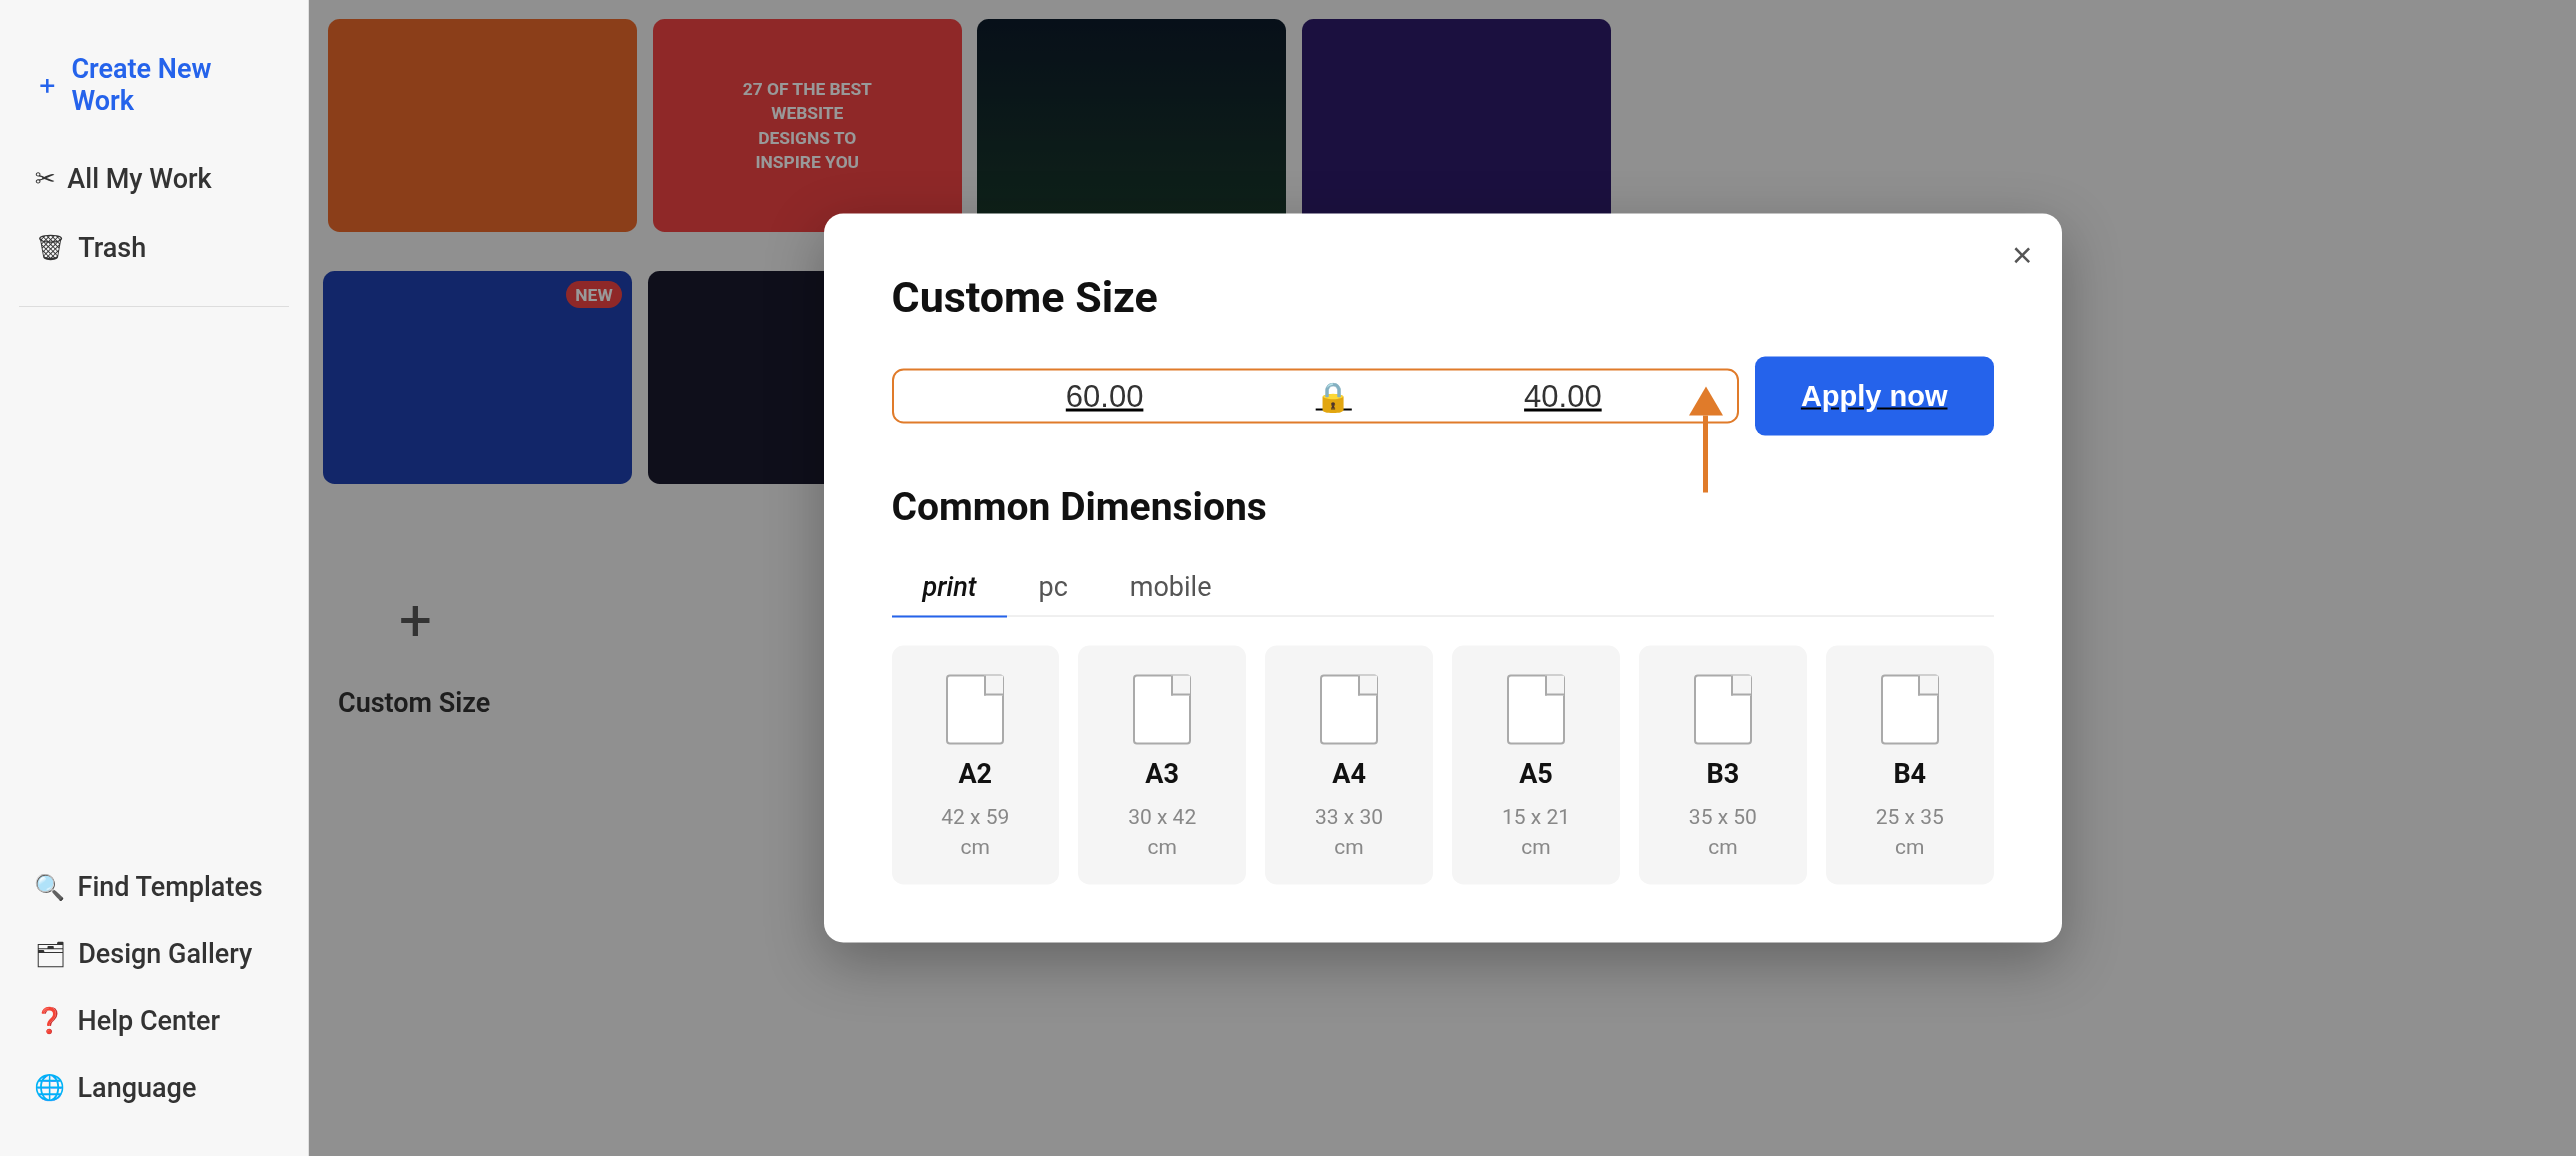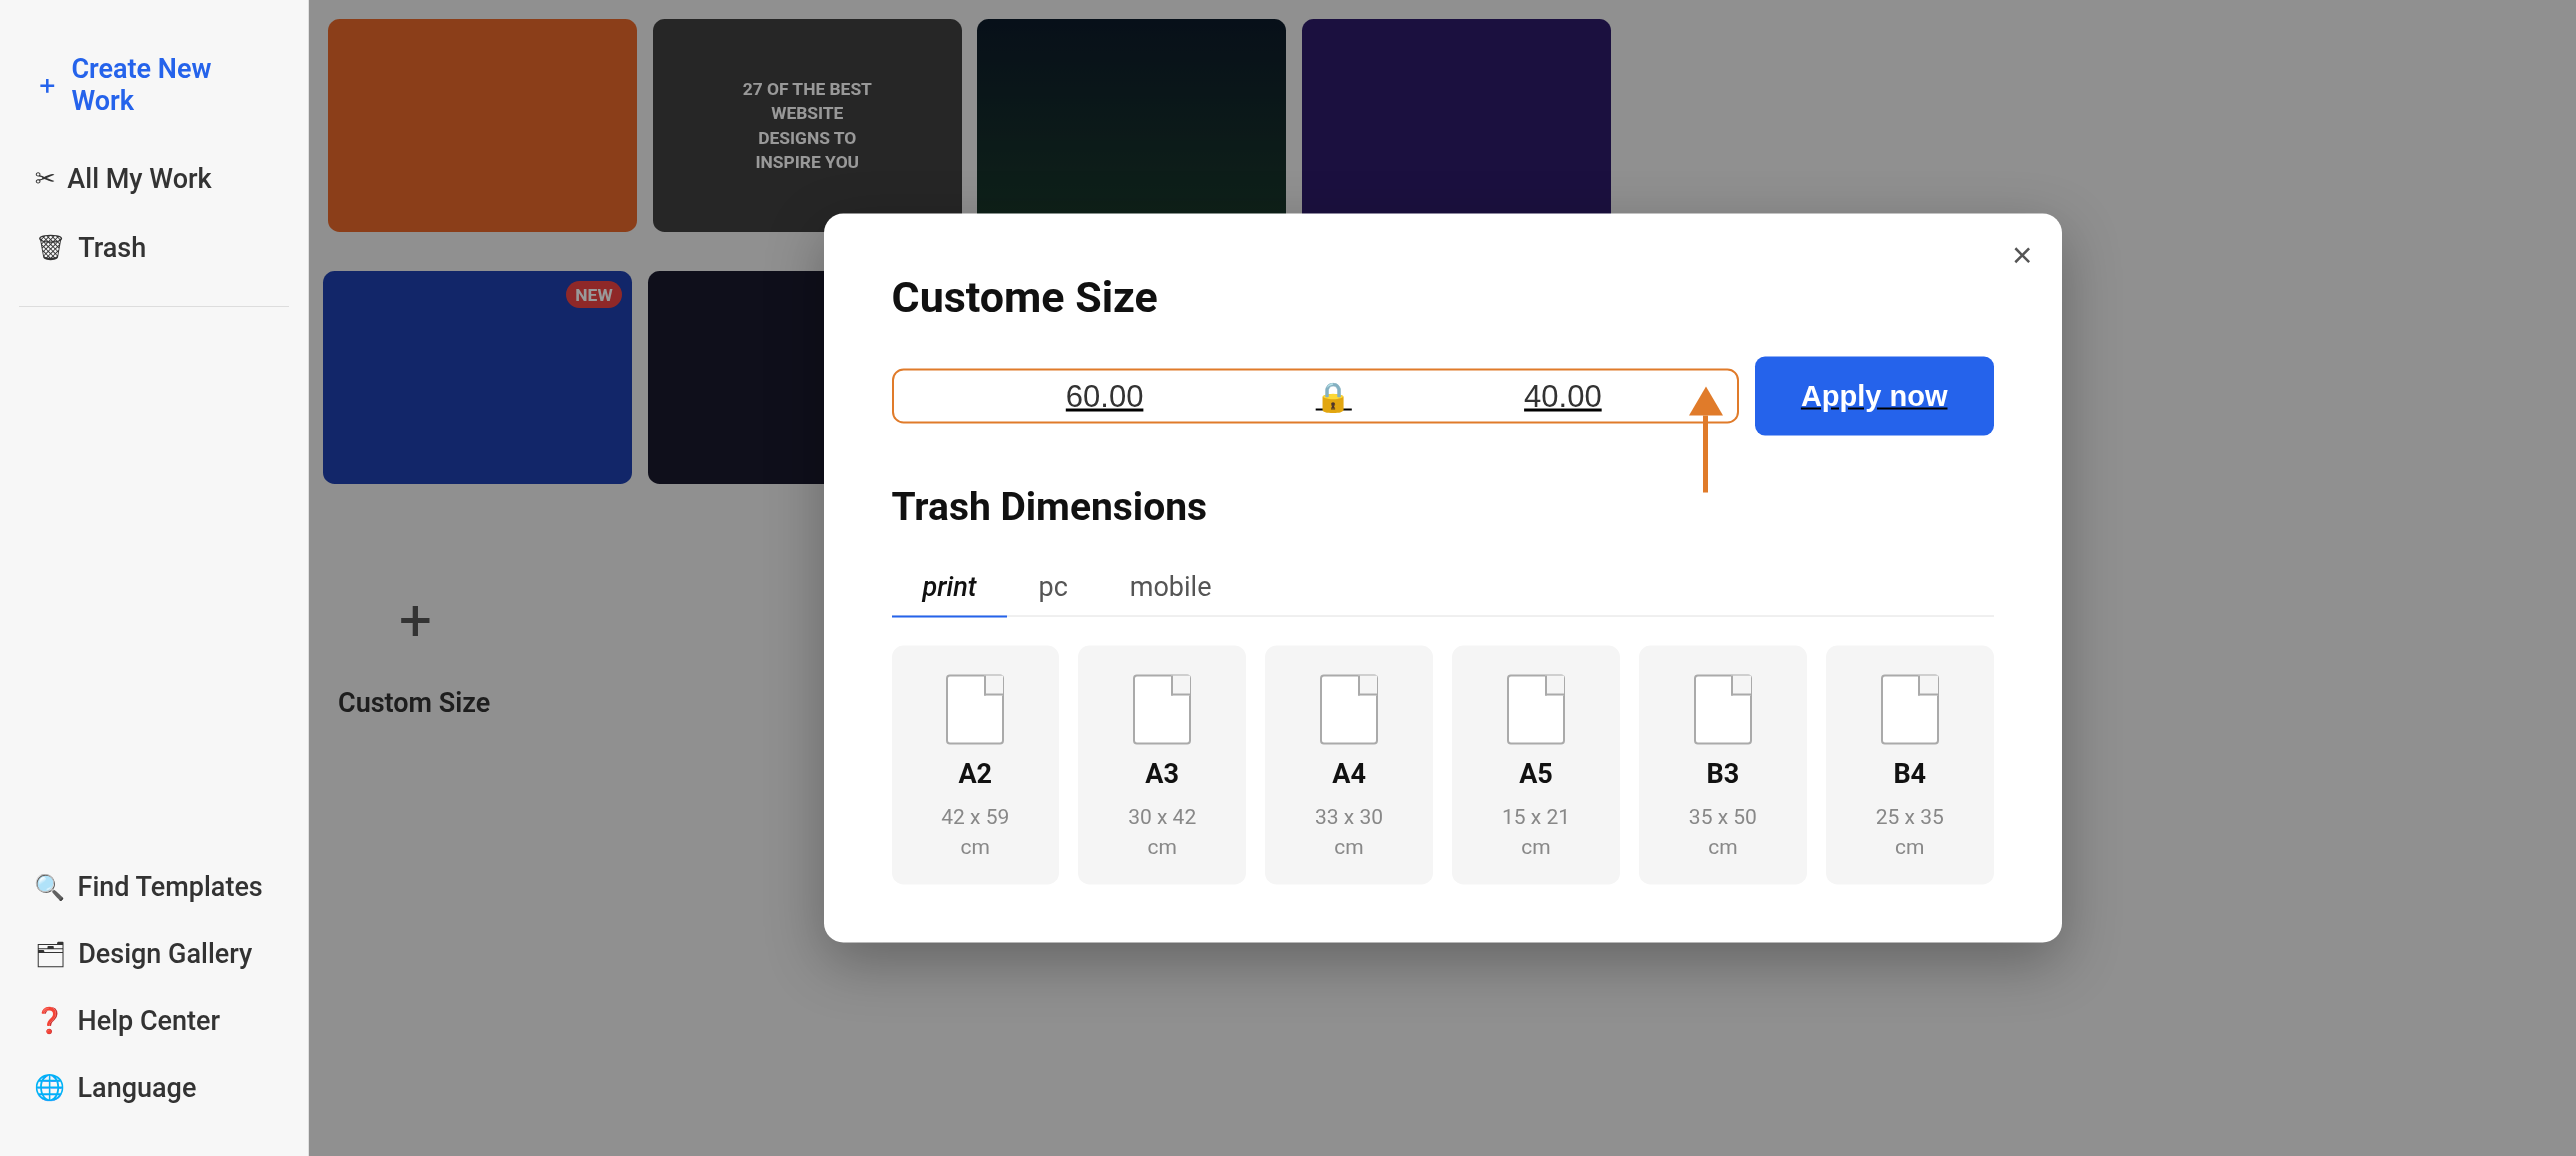--- a/index.html
+++ b/index.html
@@ -76,21 +76,21 @@
       height: 213px;
       border-radius: 11.6px;
       overflow: hidden;
       flex-shrink: 0;
       position: relative;
     }
     .template-card-orange {
       background: #e8682a;
     }
     .template-card-green {
-      background: #404040;
+      background: #ef4444;
       display: flex;
       align-items: center;
       justify-content: center;
     }
     .template-card-purple {
       background: #2d1b69;
     }
     .template-text-overlay {
       position: absolute;
       top: 50%;
@@ -445,21 +445,21 @@
       <button class="apply-btn">Apply now</button>
     </div>
 
     <div class="arrow-container">
       <div class="orange-arrow">
         <div class="arrow-head"></div>
         <div class="arrow-shaft"></div>
       </div>
     </div>
 
-    <h3 class="dimensions-title">Trash Dimensions</h3>
+    <h3 class="dimensions-title">Common Dimensions</h3>
 
     <div class="tabs">
       <div class="tab active">print</div>
       <div class="tab">pc</div>
       <div class="tab">mobile</div>
     </div>
 
     <div class="dimension-cards">
       <div class="dimension-card">
         <div class="doc-icon"></div>

